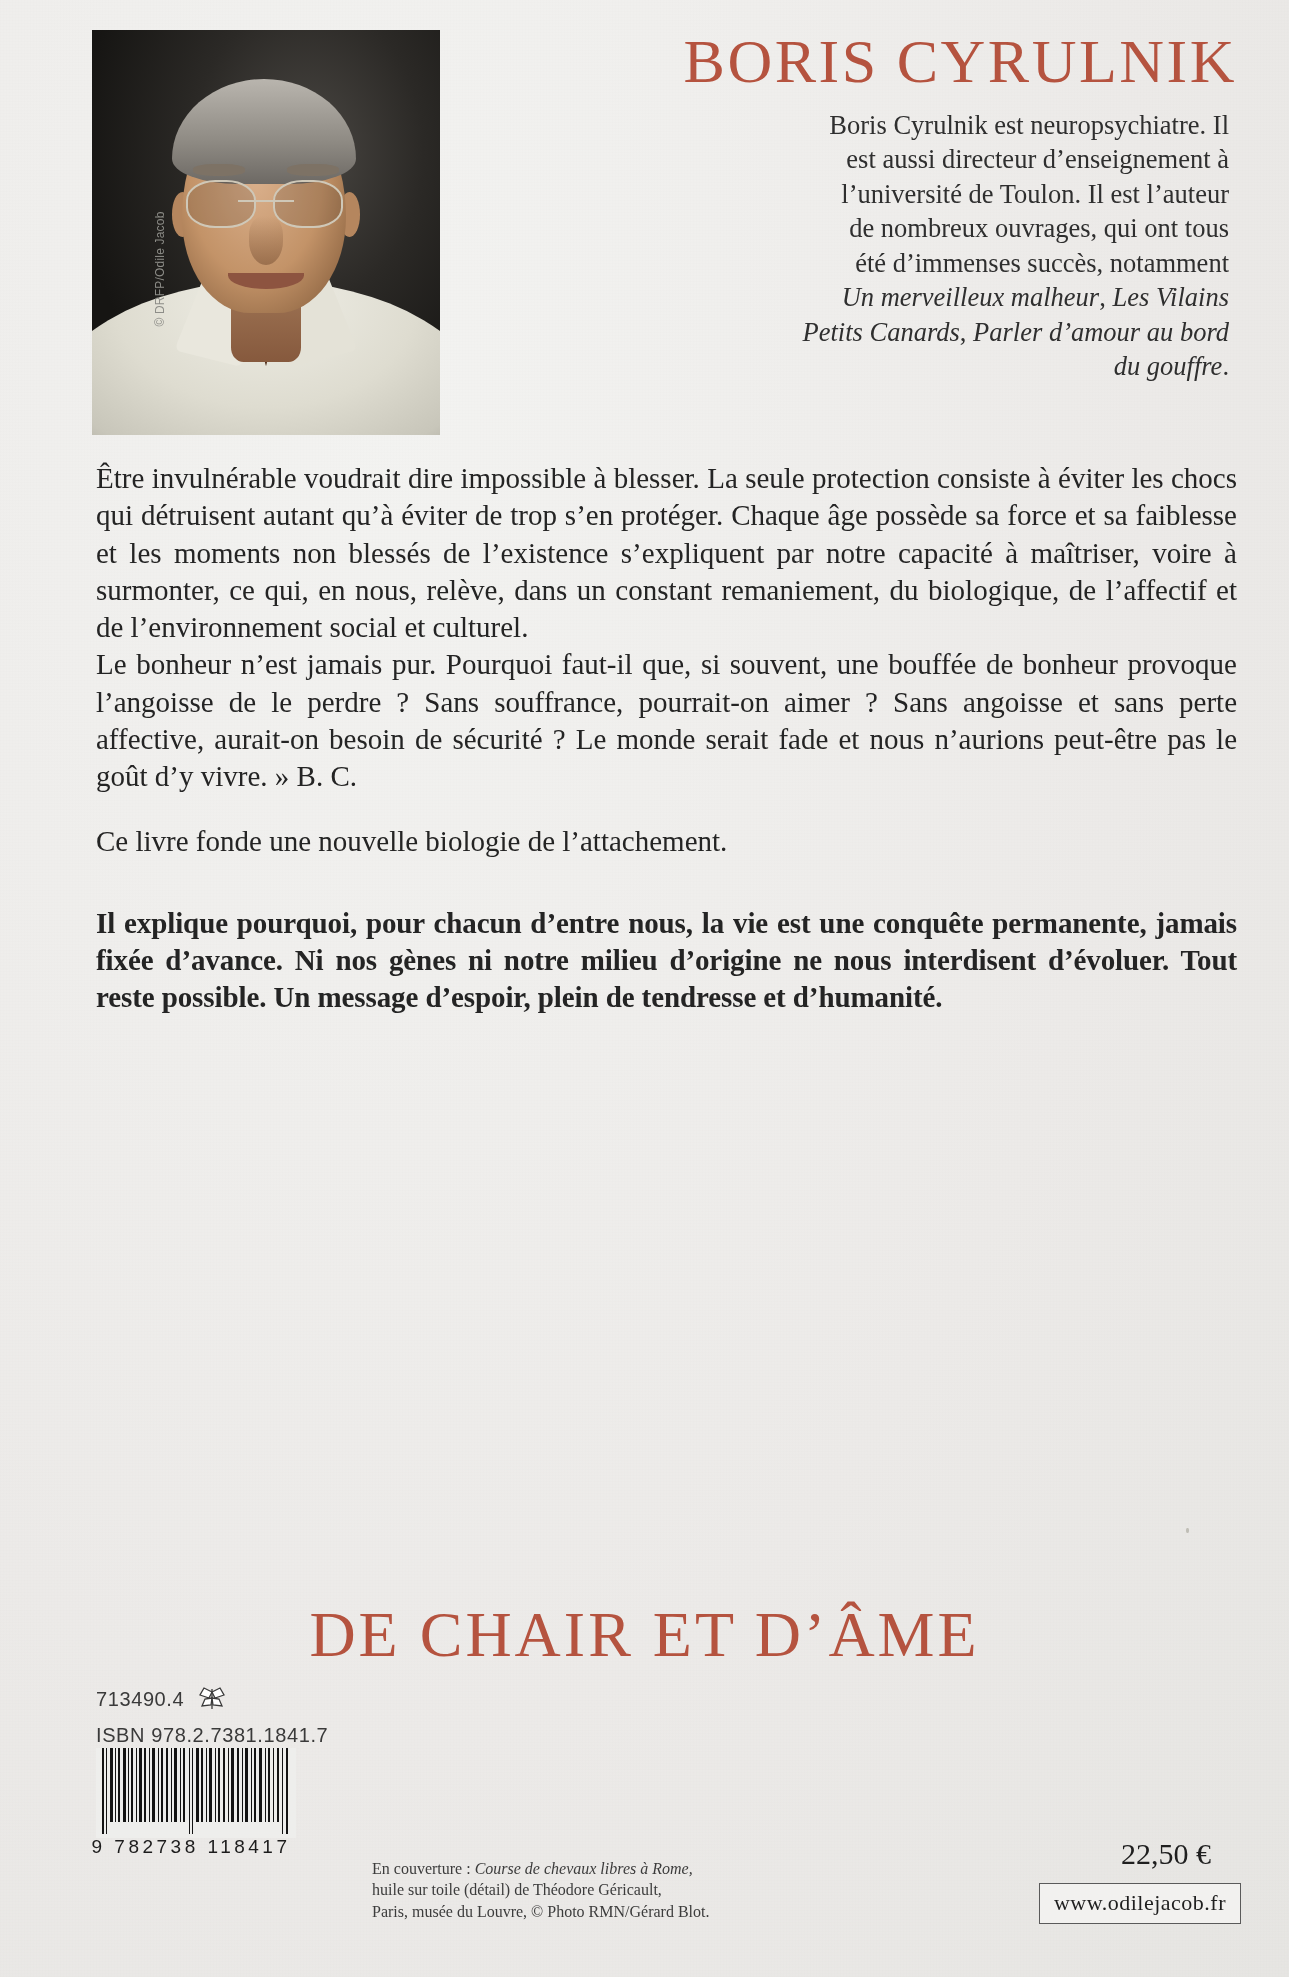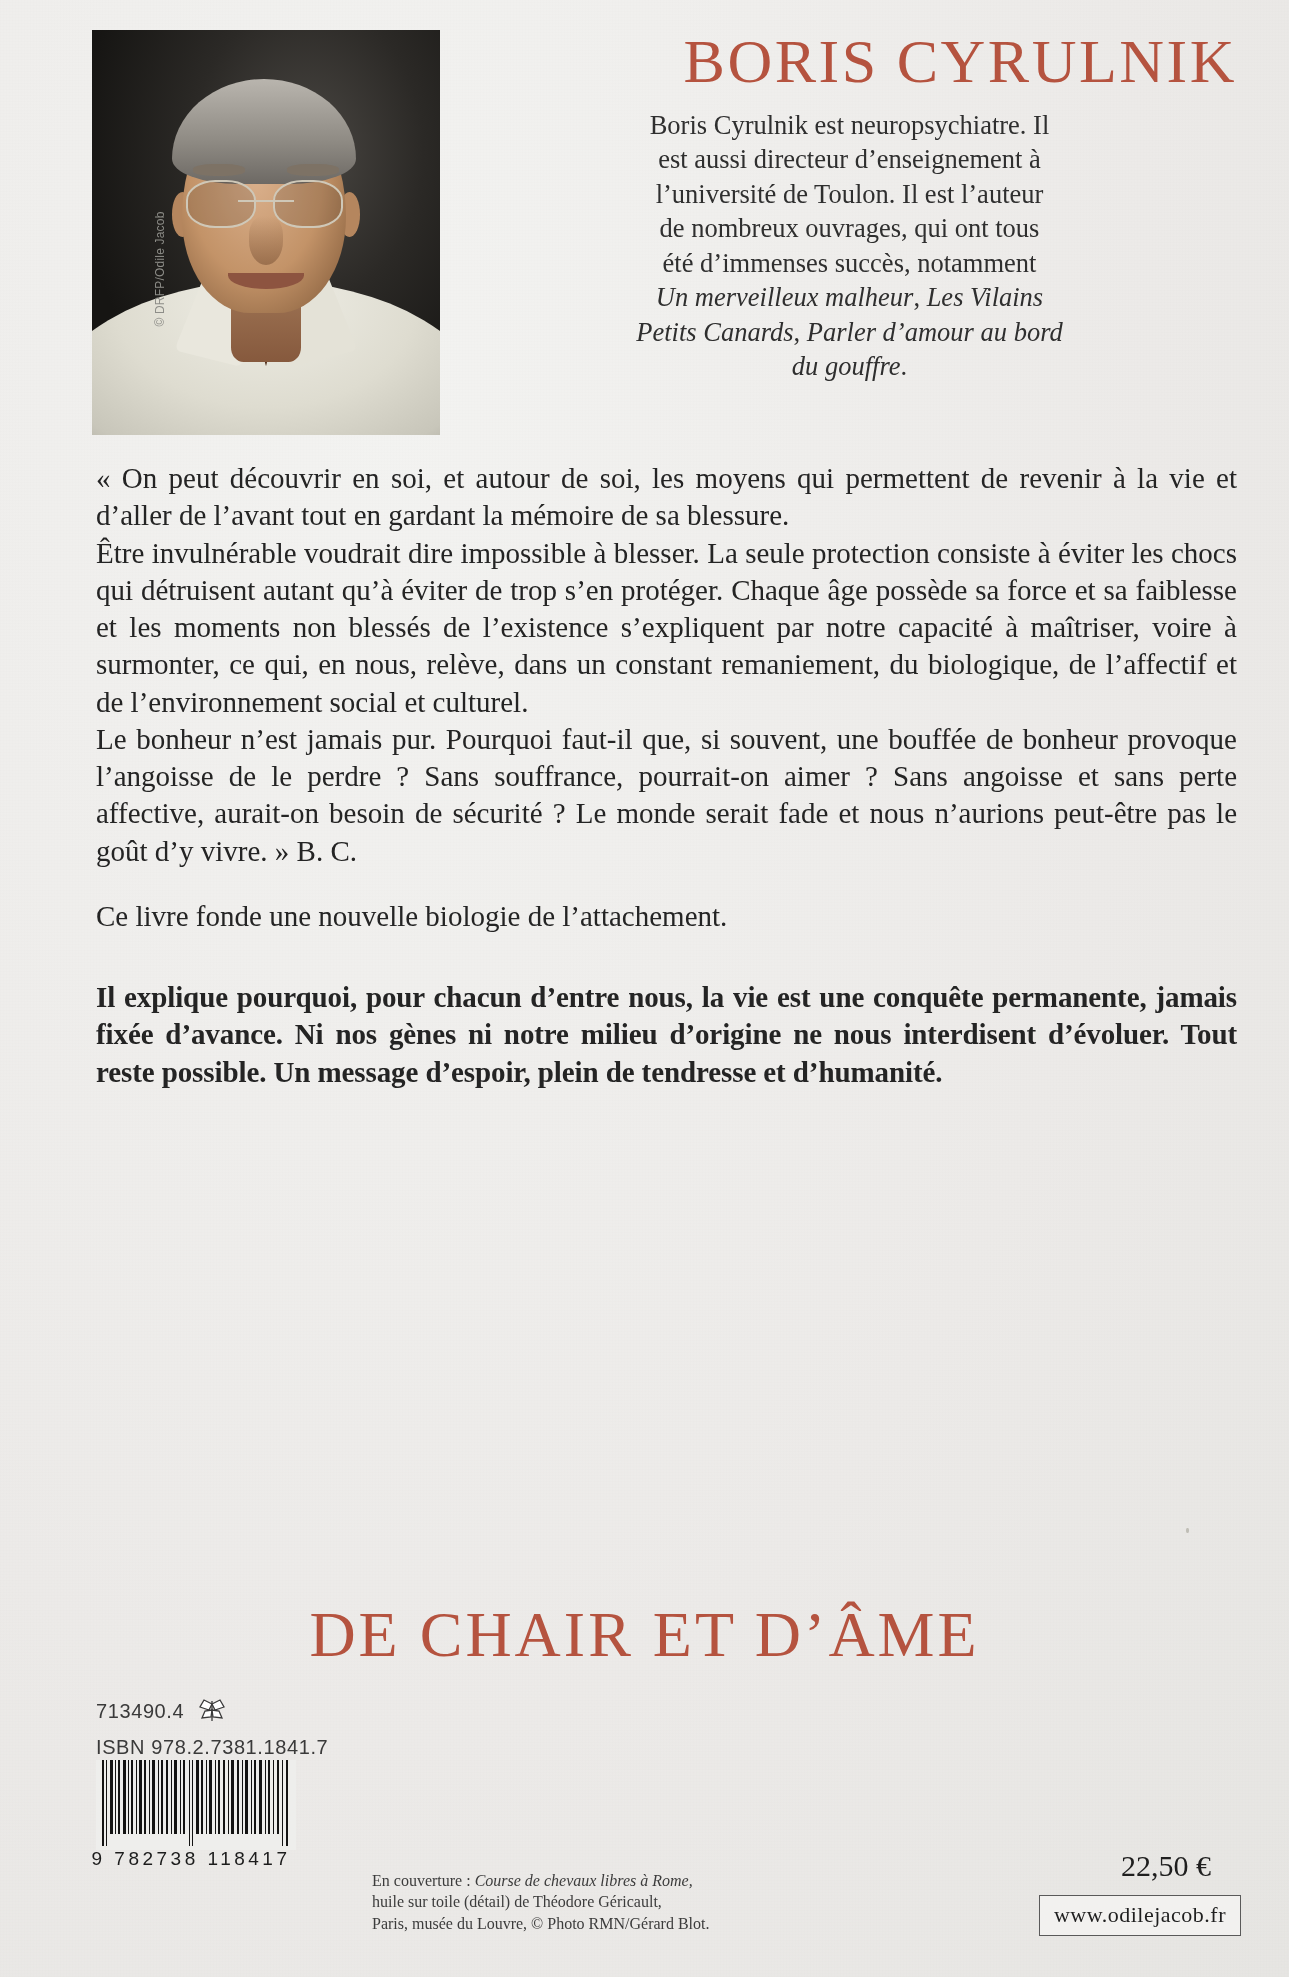--- a/index.html
+++ b/index.html
@@ -193,21 +193,21 @@
     color: #b5533f;
     line-height: 1.0;
     margin: 0 0 16px 0;
     white-space: nowrap;
   }
   .bio {
     font-family: "Liberation Serif", serif;
     font-size: 26.5px;
     line-height: 1.30;
     color: #2f2f2f;
-    text-align: center;
+    text-align: right;
     margin: 8px;
   }
   .bio em { font-style: italic; }
 
   
   .body-col {
     position: absolute;
     left: 96px;
     right: 52px;
     top: 460px;
@@ -239,21 +239,21 @@
     font-family: Liberation Serif, serif;
     font-size: 64px;
     letter-spacing: 3px;
     color: #b5533f;
     white-space: nowrap;
   }
 
   
   .footer {
     position: absolute;
-    left: 0; right: 0; bottom: 0;
+    left: 0; right: 0; bottom: 12px;
     height: 280px;
   }
   .isbn-block {
     position: absolute;
     left: 96px;
     top: 1px;
     font-family: "Liberation Sans", sans-serif;
     color: #3a3a3a;
   }
   .isbn-line1 {
@@ -367,21 +367,20 @@
         <span>de nombreux ouvrages, qui ont tous</span><br>
         <span>été d’immenses succès, notamment</span><br>
         <em>Un merveilleux malheur</em><span>, </span><em>Les Vilains</em><br>
         <em>Petits Canards</em><span>, </span><em>Parler d’amour au bord</em><br>
         <em>du gouffre</em><span>.</span>
       </div>
     </div>
   </div>
 
   <div class="body-col">
-    <p class="para">« On peut découvrir en soi, et autour de soi, les moyens qui permettent de revenir à la vie et d’aller de l’avant tout en gardant la mémoire de sa blessure.</p>
     <p class="para">Être invulnérable voudrait dire impossible à blesser. La seule protection consiste à éviter les chocs qui détruisent autant qu’à éviter de trop s’en protéger. Chaque âge possède sa force et sa faiblesse et les moments non blessés de l’existence s’expliquent par notre capacité à maîtriser, voire à surmonter, ce qui, en nous, relève, dans un constant remaniement, du biologique, de l’affectif et de l’environnement social et culturel.</p>
     <p class="para">Le bonheur n’est jamais pur. Pourquoi faut-il que, si souvent, une bouffée de bonheur provoque l’angoisse de le perdre ? Sans souffrance, pourrait-on aimer ? Sans angoisse et sans perte affective, aurait-on besoin de sécurité ? Le monde serait fade et nous n’aurions peut-être pas le goût d’y vivre. » B. C.</p>
     <p class="para gap">Ce livre fonde une nouvelle biologie de l’attachement.</p>
     <p class="para bold">Il explique pourquoi, pour chacun d’entre nous, la vie est une conquête permanente, jamais fixée d’avance. Ni nos gènes ni notre milieu d’origine ne nous interdisent d’évoluer. Tout reste possible. Un message d’espoir, plein de tendresse et d’humanité.</p>
   </div>
 
   <div class="booktitle">DE CHAIR ET D’ÂME</div>
 
   <div class="speck" style="left:1186px; top:1528px;"></div>
 

